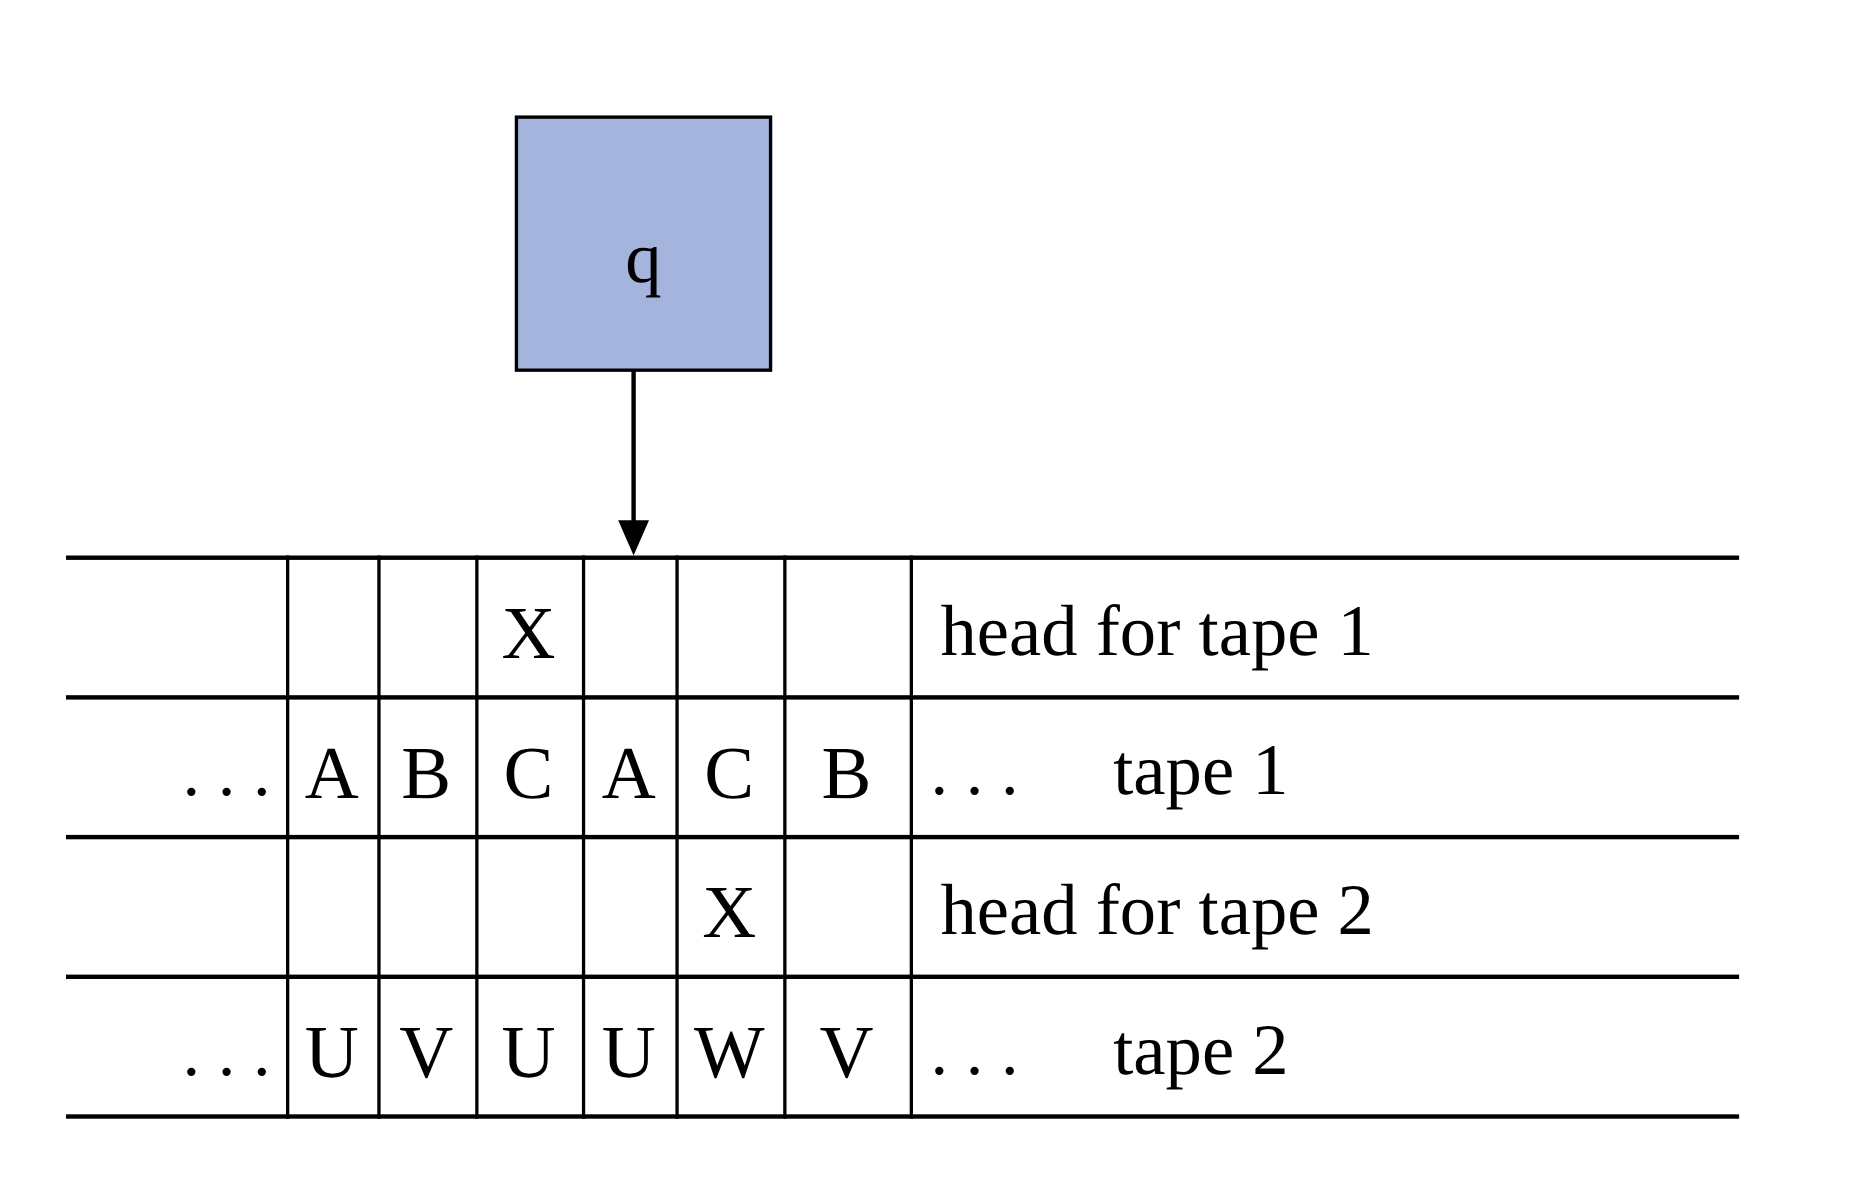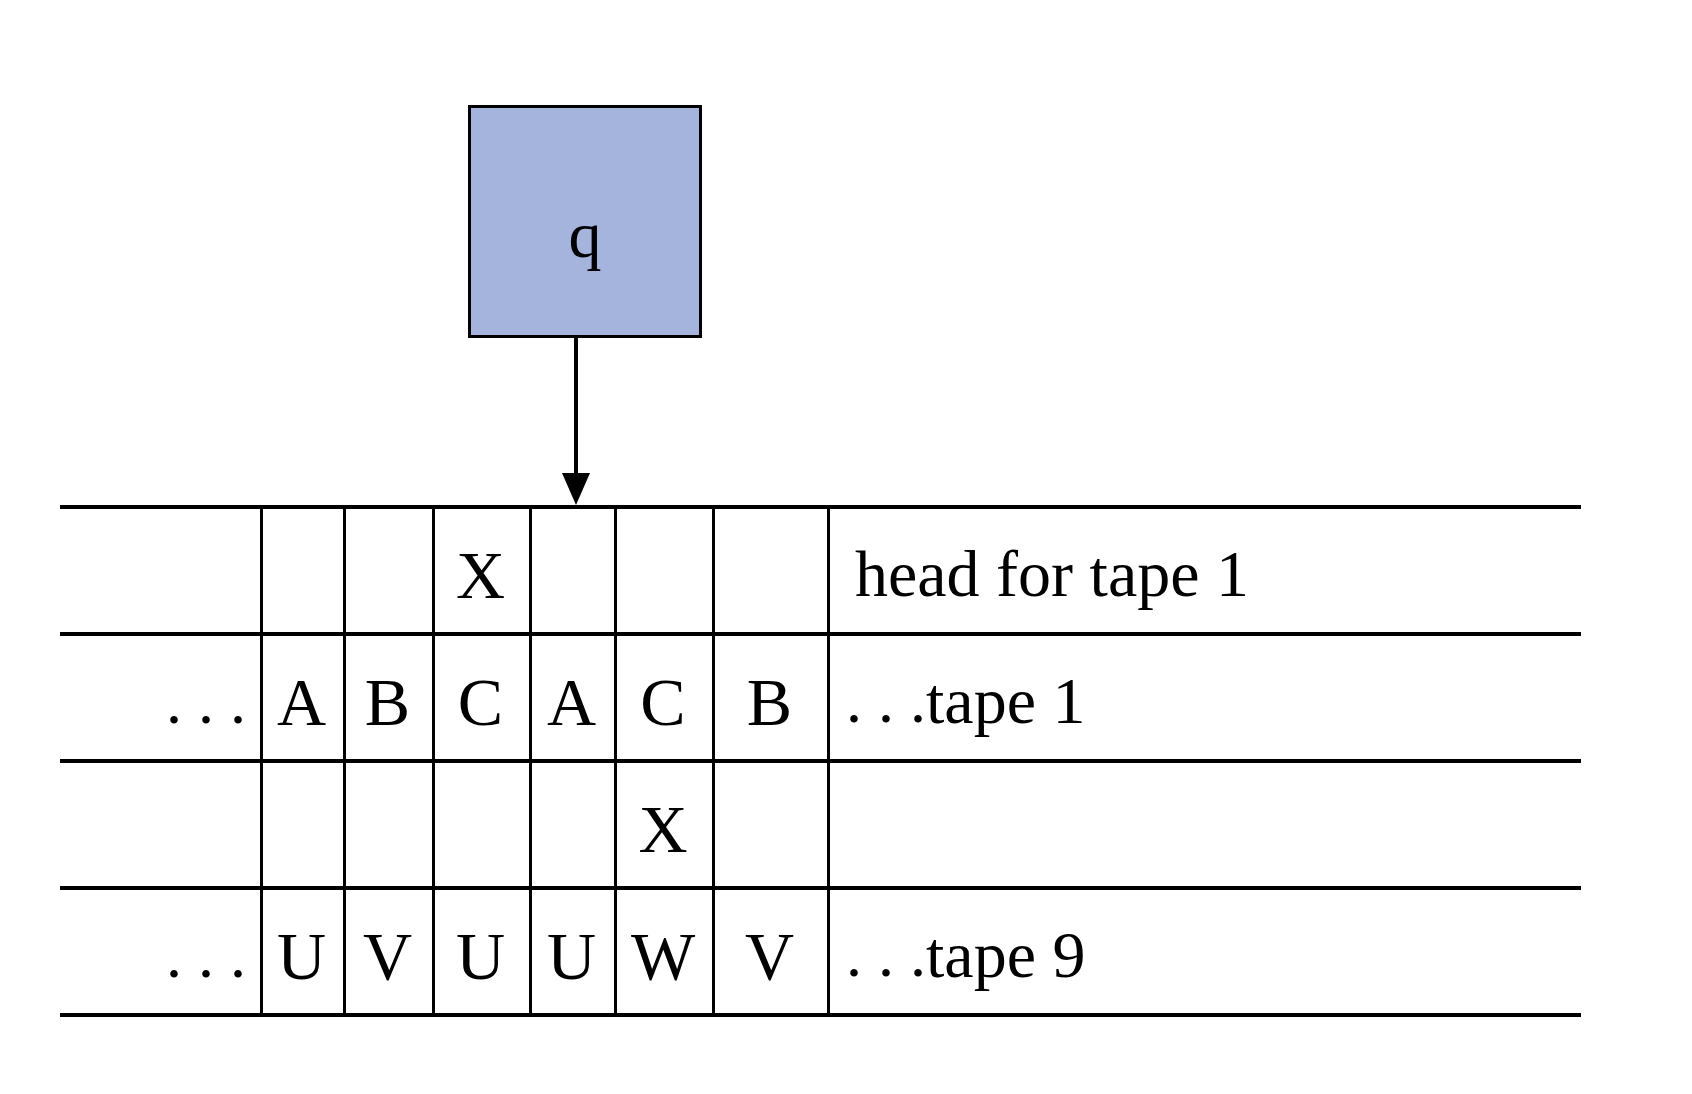--- a/index.html
+++ b/index.html
@@ -83,21 +83,21 @@
     position: absolute;
     left: 827px; width: 753px; top: 0; height: 100%;
     display: flex; align-items: center;
     font-size: 66px; line-height: 1;
     box-sizing: border-box;
     padding-top: 10px;
   }
   .right-region.head-kind { padding-left: 28px; }
   .right-region.tape-kind { padding-left: 19px; }
   .right-region .row-label { white-space: nowrap; }
-  .right-region.tape-kind .row-label { }
+  .right-region.tape-kind .row-label { margin-left: 86px; }
   .right-ellipsis { font-size: 64px; }
 </style>
 </head>
 <body>
 
 <div class="canvas">
 
   <div class="state-box">
     <span class="state-label">q</span>
   </div>
@@ -149,29 +149,32 @@
   </div>
 
   <div class="trow row-2">
     <div class="left-ellipsis"></div>
     <div class="cell col-0"></div>
     <div class="cell col-1"></div>
     <div class="cell col-2"></div>
     <div class="cell col-3"></div>
     <div class="cell col-4">X</div>
     <div class="cell col-5"></div>
+    <div class="right-region head-kind">
+      <span class="row-label">head for tape 2</span>
+    </div>
   </div>
 
   <div class="trow row-3">
     <div class="left-ellipsis">. . .</div>
     <div class="cell col-0">U</div>
     <div class="cell col-1">V</div>
     <div class="cell col-2">U</div>
     <div class="cell col-3">U</div>
     <div class="cell col-4">W</div>
     <div class="cell col-5">V</div>
     <div class="right-region tape-kind">
       <span class="right-ellipsis">. . .</span>
-      <span class="row-label">tape 9</span>
+      <span class="row-label">tape 2</span>
     </div>
   </div>
 
 </div>
 
 </body></html>

